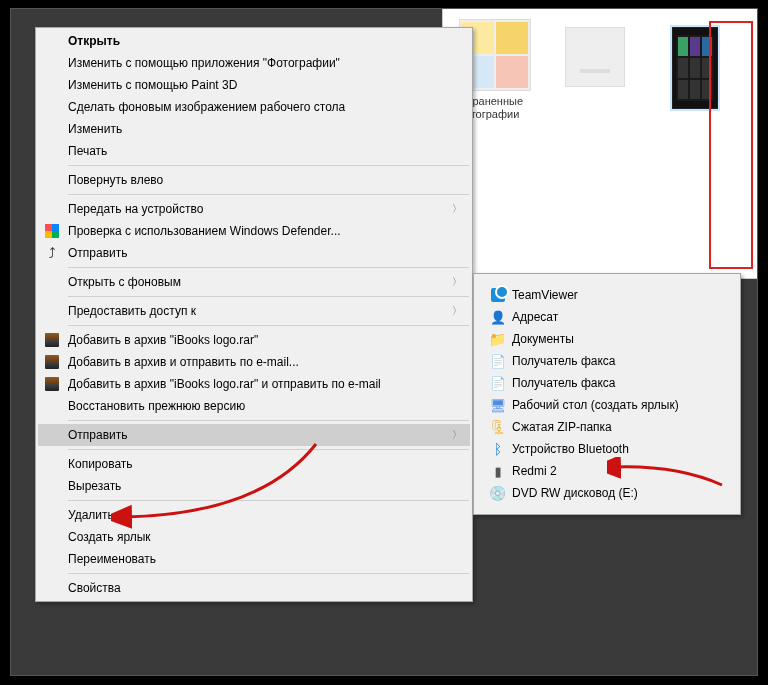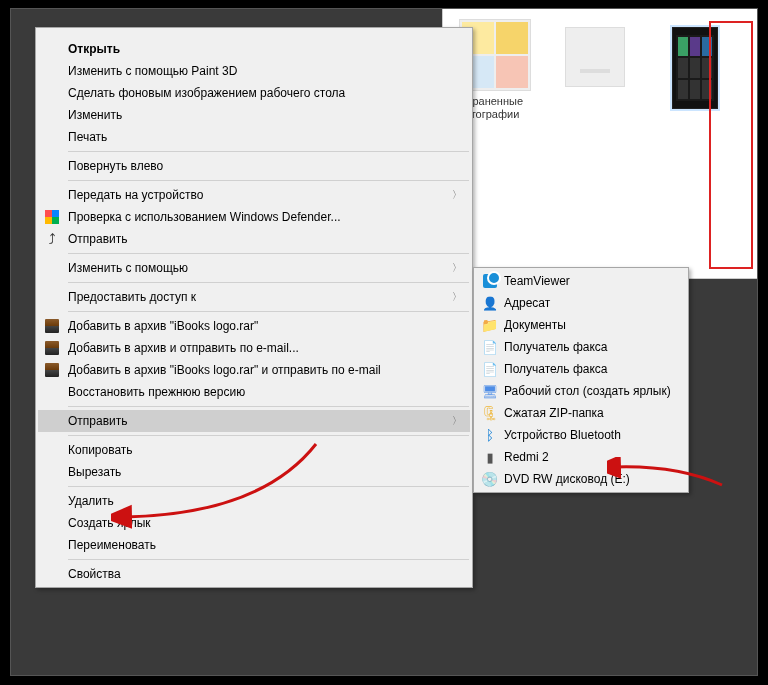--- a/index.html
+++ b/index.html
@@ -78,21 +78,21 @@
     display: flex;
     align-items: center;
     height: 22px;
     padding-left: 30px;
     padding-right: 22px;
     position: relative;
     color: #000;
     cursor: default;
     white-space: nowrap;
   }
-  .menu-item.bold { font-weight: 700; margin-top: 8px; }
+  .menu-item.bold { font-weight: 700; }
   .menu-item.highlighted {
     background: #cfcfcf;
   }
   .menu-sep {
     height: 1px;
     background: #d0d0d0;
     margin: 3px 1px 3px 30px;
   }
   .menu-icon {
     position: absolute;
@@ -107,26 +107,26 @@
     position: absolute;
     right: 8px;
     font-size: 10px;
     color: #555;
   }
 
   
   .sub-menu {
     position: absolute;
     left: 462px;
-    top: 258px;
-    width: 216px;
+    top: 264px;
+    width: 268px;
     background: #f0f0f0;
     border: 1px solid #a6a6a6;
     box-shadow: 2px 2px 4px rgba(0,0,0,0.3);
-    padding: 2px;
+    padding: 10px;
   }
   .sub-menu .menu-item { padding-left: 28px; }
 
   
   .arrow {
     position: absolute;
     pointer-events: none;
   }
 
   
@@ -233,20 +233,23 @@
     </div>
   </div>
 
   <div class="red-highlight" style="left:698px;top:12px;width:44px;height:248px;"></div>
 
   <div class="ctx-menu" id="main-menu">
       <div class="menu-item bold">
         <span>Открыть</span>
       </div>
       <div class="menu-item">
+        <span>Изменить с помощью приложения "Фотографии"</span>
+      </div>
+      <div class="menu-item">
         <span>Изменить с помощью Paint 3D</span>
       </div>
       <div class="menu-item">
         <span>Сделать фоновым изображением рабочего стола</span>
       </div>
       <div class="menu-item">
         <span>Изменить</span>
       </div>
       <div class="menu-item">
         <span>Печать</span>
@@ -267,21 +270,21 @@
         <span>Проверка с использованием Windows Defender...</span>
       </div>
       <div class="menu-item">
         <span class="menu-icon">
           <span class="share-glyph">⤴</span>
         </span>
         <span>Отправить</span>
       </div>
       <div class="menu-sep"></div>
       <div class="menu-item">
-        <span>Изменить с помощью</span>
+        <span>Открыть с фоновым</span>
         <span class="submenu-arrow">〉</span>
       </div>
       <div class="menu-sep"></div>
       <div class="menu-item">
         <span>Предоставить доступ к</span>
         <span class="submenu-arrow">〉</span>
       </div>
       <div class="menu-sep"></div>
       <div class="menu-item">
         <span class="menu-icon">

